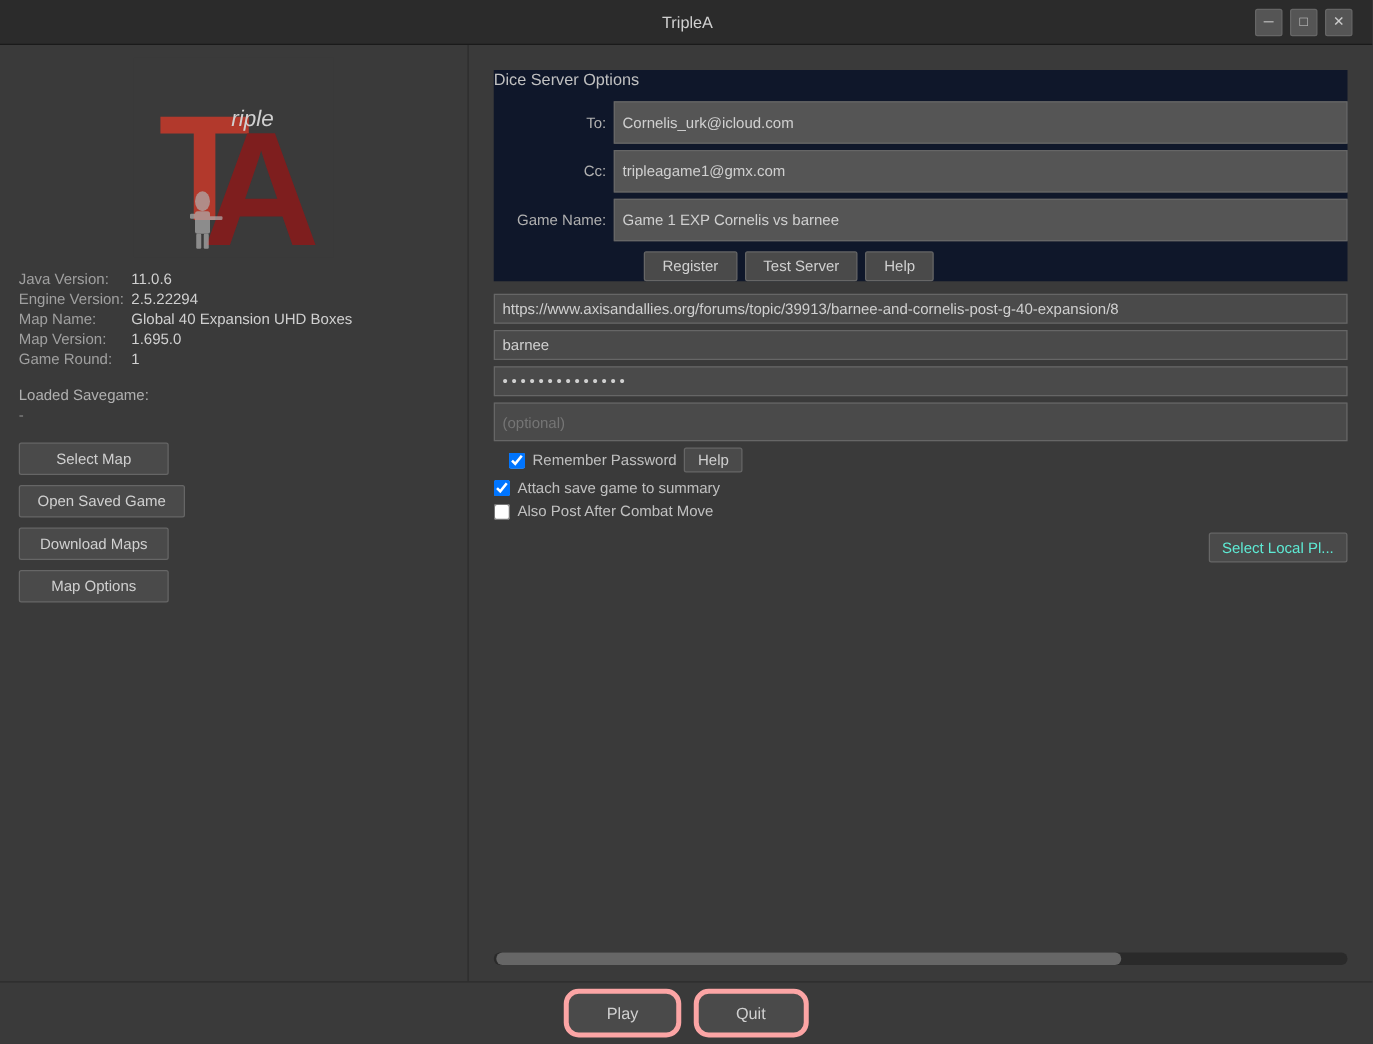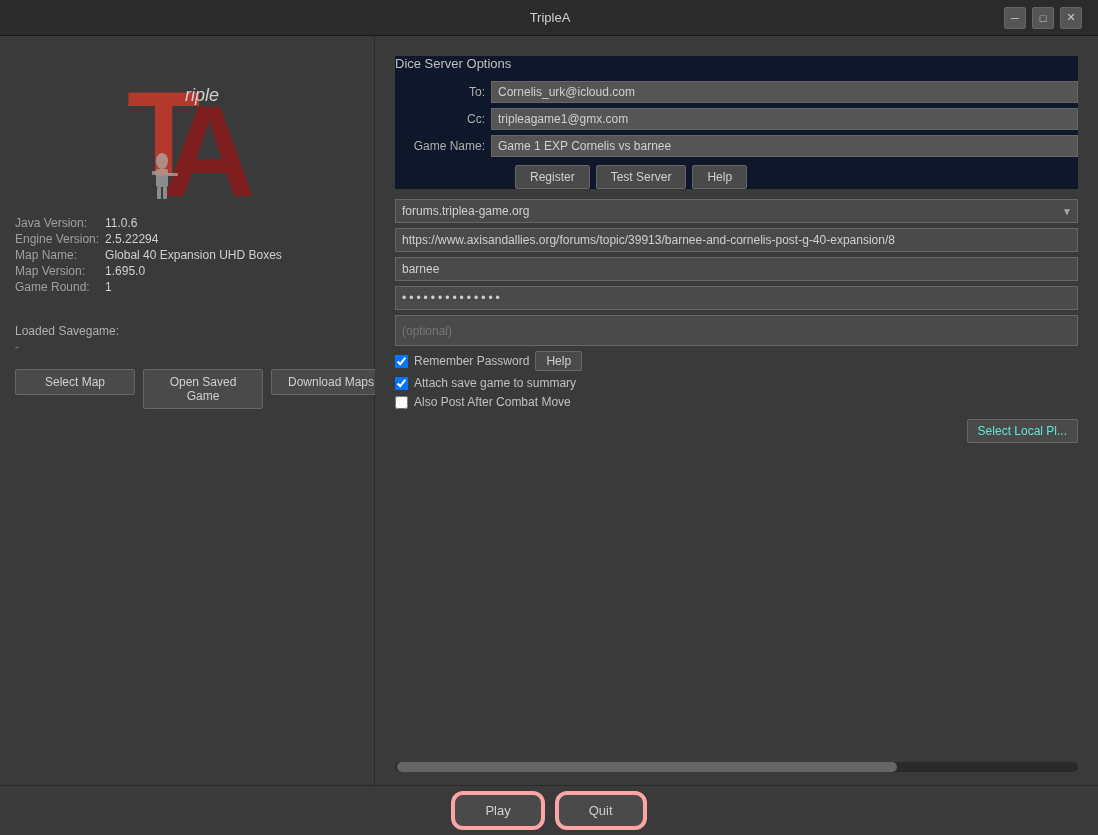--- a/index.html
+++ b/index.html
@@ -75,21 +75,20 @@
       justify-content: center;
     }
     .logo-svg {
       width: 160px;
       height: 160px;
     }
     .info-grid {
       display: grid;
       grid-template-columns: auto 1fr;
       gap: 2px 6px;
-      margin-bottom: 15px;
       color: #c0c0c0;
       font-size: 12px;
     }
     .info-label { color: #a0a0a0; }
     .info-value { color: #d0d0d0; }
 
     .savegame-section {
       margin-bottom: 15px;
     }
     .savegame-label {
@@ -98,21 +97,21 @@
       margin-bottom: 2px;
       margin-top: 15px;
     }
     .savegame-value {
       color: #888;
       font-size: 12px;
     }
 
     .buttons-section {
       display: flex;
-      flex-direction: row;
+      flex-direction: column;
       gap: 8px;
       align-items: flex-start;
     }
     .panel-btn {
       background: #4a4a4a;
       border: 1px solid #666;
       color: #d0d0d0;
       padding: 5px 14px;
       cursor: pointer;
       font-size: 12px;
@@ -152,21 +151,21 @@
       color: #b0b0b0;
       font-size: 12px;
     }
     .field-input {
       flex: 1;
       background: #555;
       border: 1px solid #666;
       color: #d0d0d0;
       padding: 3px 6px;
       font-size: 12px;
-      height: 22px;
+      height: 34px;
     }
     .dice-buttons {
       display: flex;
       gap: 6px;
       margin-top: 8px;
       margin-left: 120px;
     }
     .dice-btn {
       background: #4a4a4a;
       border: 1px solid #666;
@@ -256,20 +255,21 @@
       font-size: 12px;
       color: #c0c0c0;
     }
     .checkbox-row input[type="checkbox"] {
       cursor: pointer;
     }
     .remember-help-row {
       display: flex;
       align-items: center;
       gap: 6px;
+      margin-left: 12px;
     }
     .small-btn {
       background: #4a4a4a;
       border: 1px solid #666;
       color: #d0d0d0;
       padding: 2px 10px;
       cursor: pointer;
       font-size: 12px;
       border-radius: 2px;
     }
@@ -427,26 +427,20 @@
 
       <div class="dice-buttons">
         <button class="dice-btn">Register</button>
         <button class="dice-btn">Test Server</button>
         <button class="dice-btn">Help</button>
       </div>
     </div>
 
     <div class="forums-section">
 
-      <div class="dropdown-wrapper">
-        <select class="forums-dropdown">
-          <option>forums.triplea-game.org</option>
-        </select>
-        <span class="dropdown-arrow">▼</span>
-      </div>
 
       <input class="forums-url-input" type="text" value="https://www.axisandallies.org/forums/topic/39913/barnee-and-cornelis-post-g-40-expansion/8" style="">
 
       <input class="forums-user-input" type="text" value="barnee" style="">
 
       <input class="forums-pass-input" type="password" value="password123456" style="color: rgb(208, 208, 208);">
 
       <input class="forums-optional" type="text" value="" placeholder="(optional)" style="">
 
       <div class="remember-help-row">

